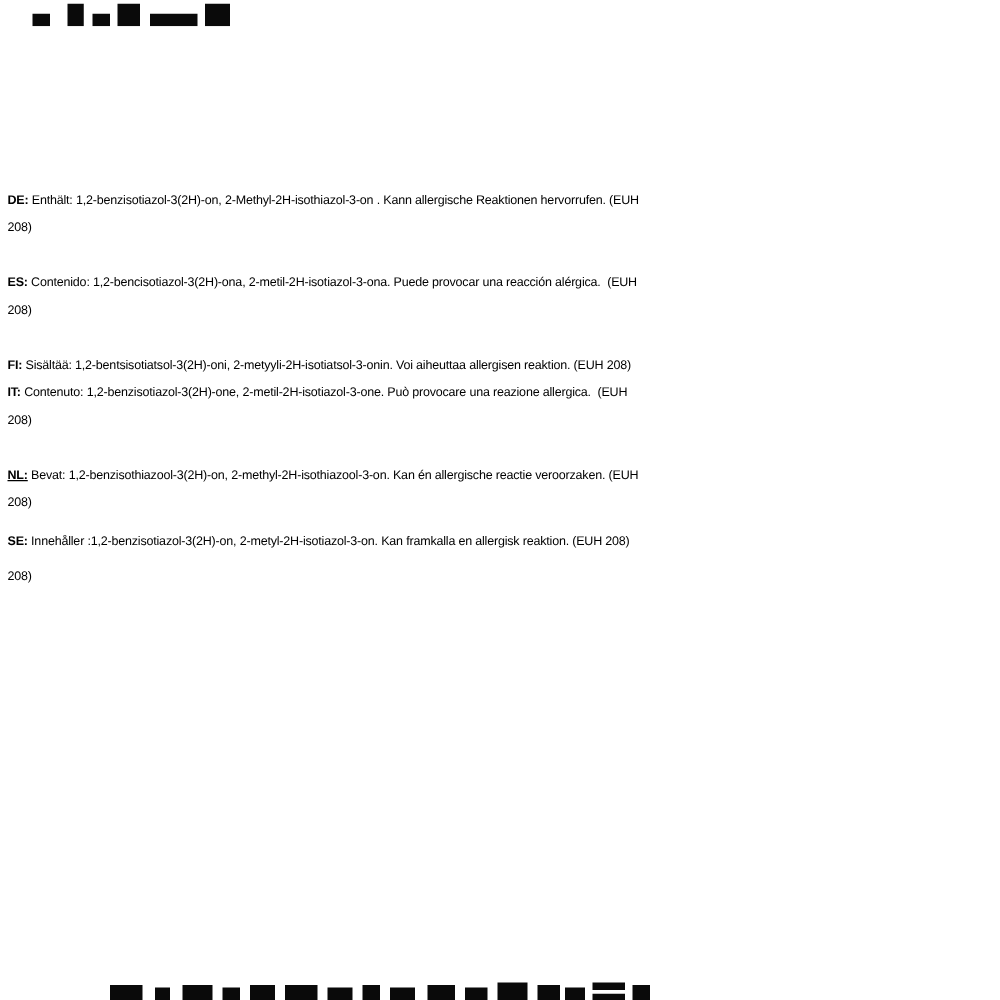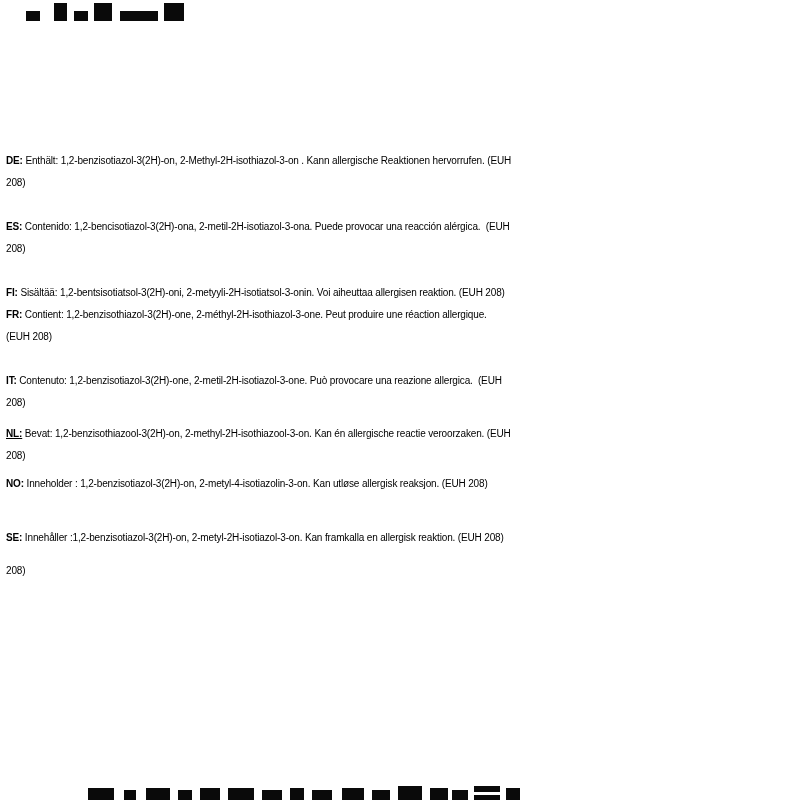--- a/index.html
+++ b/index.html
@@ -66,38 +66,31 @@
 
   <p class="para">
     <span class="line"><strong class="code">ES:</strong><span> Contenido: 1,2-bencisotiazol-3(2H)-ona, 2-metil-2H-isotiazol-3-ona. Puede provocar una reacción alérgica.  (EUH</span></span>
     <span class="line">208)</span>
   </p>
 
   <p class="para">
     <span class="line"><strong class="code">FI:</strong><span> Sisältää: 1,2-bentsisotiatsol-3(2H)-oni, 2-metyyli-2H-isotiatsol-3-onin. Voi aiheuttaa allergisen reaktion. (EUH 208)</span></span>
   </p>
 
-  <p class="para">
-    <span class="line"><strong class="code">FR:</strong><span> Contient: 1,2-benzisothiazol-3(2H)-one, 2-méthyl-2H-isothiazol-3-one. Peut produire une réaction allergique.</span></span>
-    <span class="line">(EUH 208)</span>
-  </p>
 
   <p class="para">
     <span class="line"><strong class="code">IT:</strong><span> Contenuto: 1,2-benzisotiazol-3(2H)-one, 2-metil-2H-isotiazol-3-one. Può provocare una reazione allergica.  (EUH</span></span>
     <span class="line">208)</span>
   </p>
 
   <p class="para">
     <span class="line"><strong class="code underlined">NL:</strong><span> Bevat: 1,2-benzisothiazool-3(2H)-on, 2-methyl-2H-isothiazool-3-on. Kan én allergische reactie veroorzaken. (EUH</span></span>
     <span class="line">208)</span>
   </p>
 
-  <p class="para">
-    <span class="line"><strong class="code">NO:</strong><span> Inneholder : 1,2-benzisotiazol-3(2H)-on, 2-metyl-4-isotiazolin-3-on. Kan utløse allergisk reaksjon. (EUH 208)</span></span>
-  </p>
 
   <p class="para">
     <span class="line"><strong class="code">SE:</strong><span> Innehåller :1,2-benzisotiazol-3(2H)-on, 2-metyl-2H-isotiazol-3-on. Kan framkalla en allergisk reaktion. (EUH 208)</span></span>
   </p>
 
   <p class="para">
     <span class="line">208)</span>
   </p>
 
 </div>

